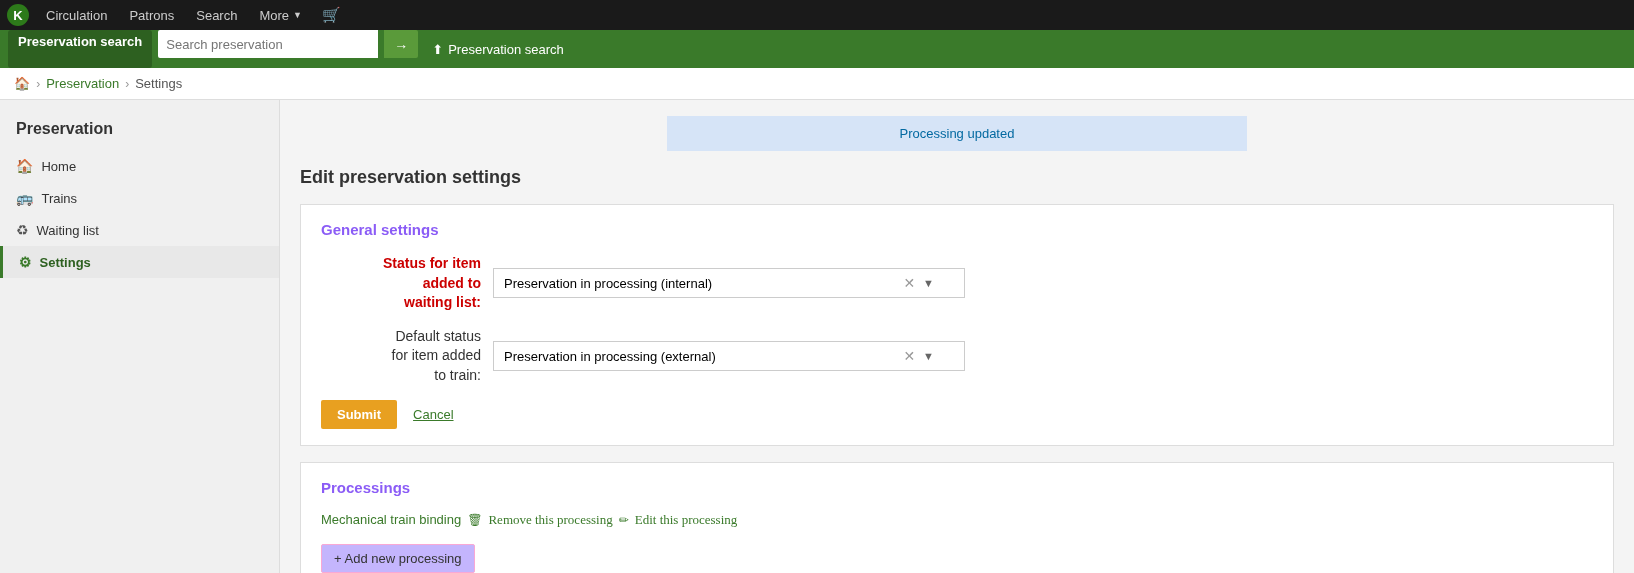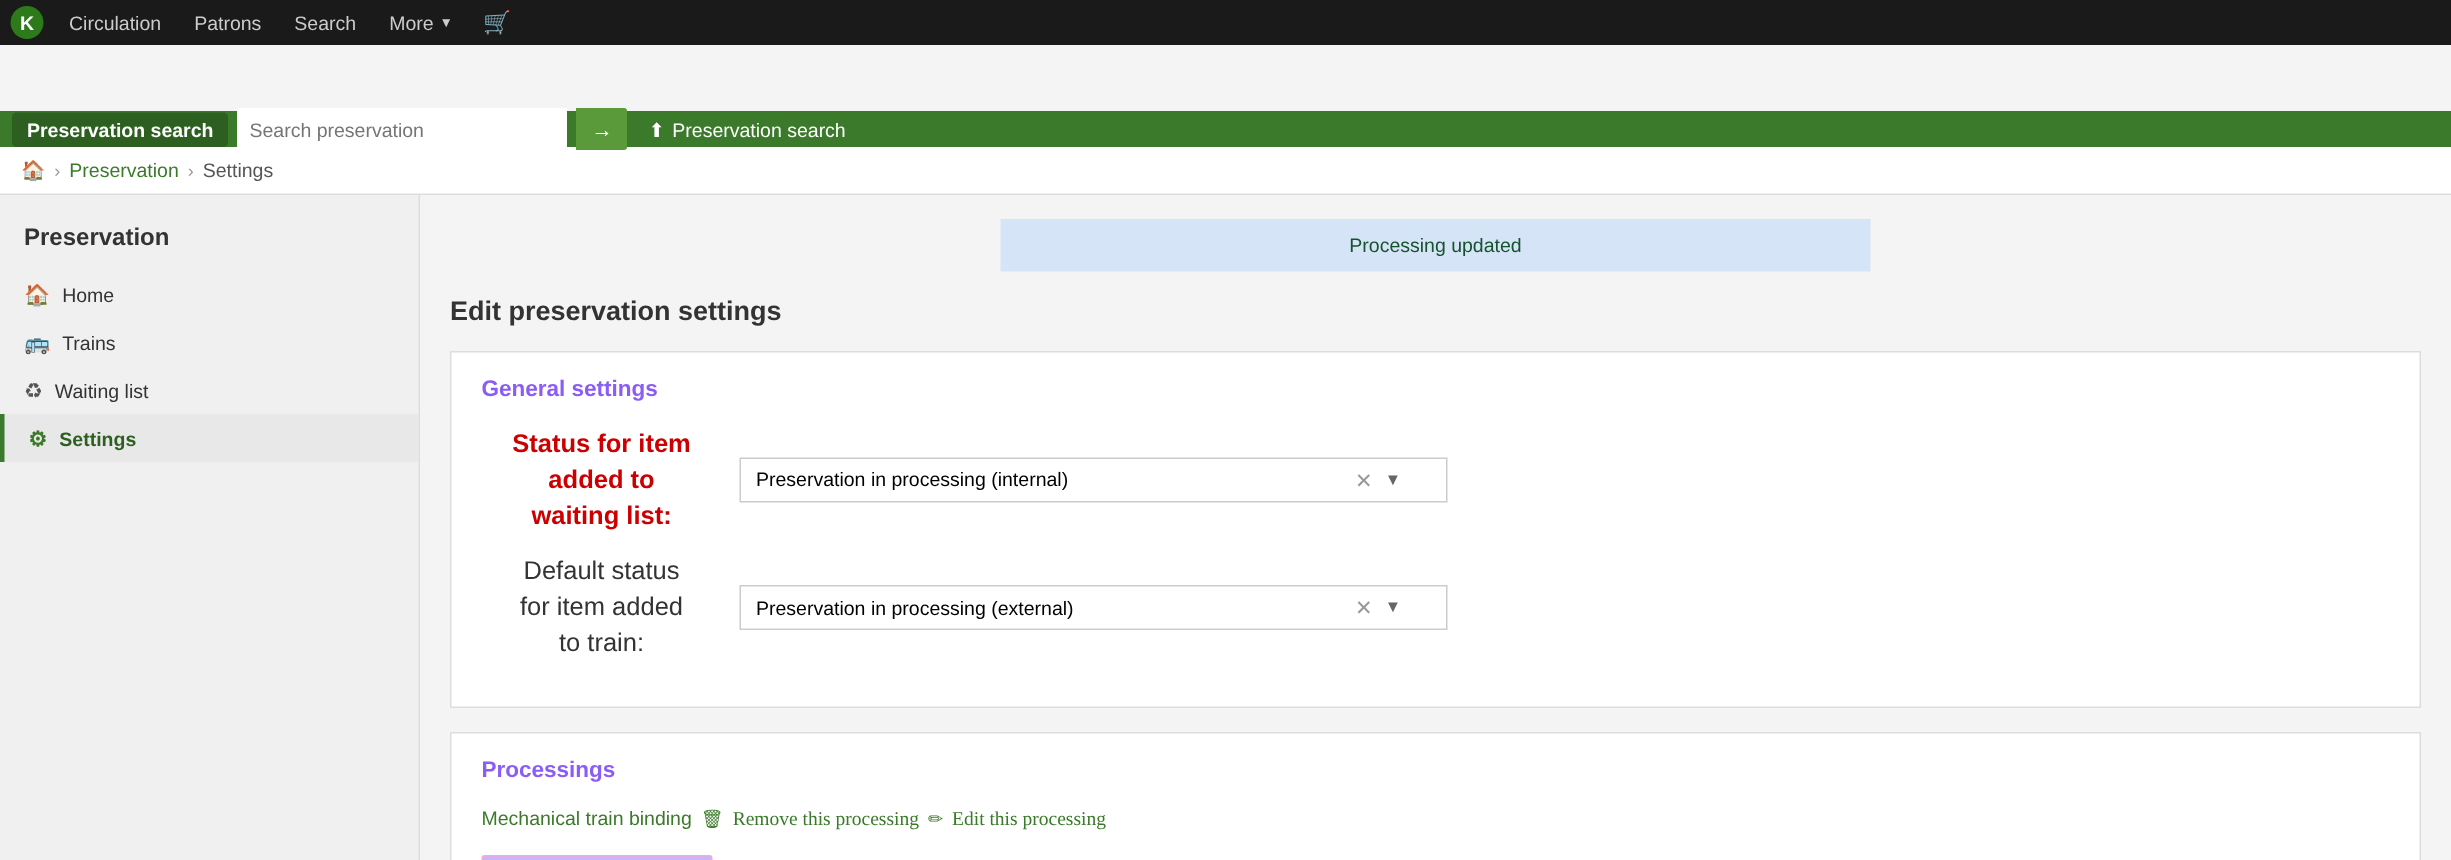--- a/index.html
+++ b/index.html
@@ -36,25 +36,23 @@
       color: #ccc;
       padding: 4px 8px;
       cursor: pointer;
       font-size: 15px;
     }
 
     
     .search-bar {
       background: #3a7a2a;
       display: flex;
-      align-items: center;
-      height: 24px;
+      height: 38px;
       padding: 0 8px;
       gap: 6px;
-      margin-top: 44px;
     }
     .search-bar-label {
       color: #fff;
       font-weight: bold;
       font-size: 13px;
       background: #2d6020;
       padding: 4px 10px;
       border-radius: 3px;
       white-space: nowrap;
     }
@@ -152,21 +150,21 @@
     
     .content {
       flex: 1;
       padding: 16px 20px;
       background: #f4f4f4;
     }
 
     
     .alert-info {
       background: #d6e4f7;
-      color: #14532d;
+      color: #0369a1;
       padding: 10px 20px;
       margin-bottom: 16px;
       text-align: center;
       font-size: 13px;
       max-width: 580px;
       margin-left: auto;
       margin-right: auto;
     }
 
     
@@ -192,24 +190,24 @@
     }
 
     
     .form-row {
       display: flex;
       align-items: center;
       margin-bottom: 14px;
       gap: 12px;
     }
     .form-label {
-      text-align: center;
+      text-align: right;
       width: 160px;
       flex-shrink: 0;
-      font-size: 17px;
+      font-size: 14px;
       line-height: 1.4;
     }
     .form-label.required { color: #c00; font-weight: bold; }
     .form-label.normal { color: #333; }
 
     .form-select-wrapper {
       position: relative;
       width: 472px;
     }
     .form-select-display {
@@ -390,20 +388,24 @@
         <div class="form-label normal">Default status<br>for item added<br>to train:</div>
         <div class="form-select-wrapper">
           <div class="form-select-display">
             <span class="select-text">Preservation in processing (external)</span>
             <span class="select-clear">✕</span>
             <span class="select-arrow">▼</span>
           </div>
         </div>
       </div>
 
+      <div class="form-buttons">
+        <button class="btn-submit">Submit</button>
+        <button class="btn-cancel">Cancel</button>
+      </div>
     </div>
 
     <div class="section">
       <div class="section-title">Processings</div>
 
       <div class="processing-item">
         <span class="processing-name">Mechanical train binding</span>
         <span class="processing-icon-trash">🗑</span>
         <a class="processing-link">Remove this processing</a>
         <span style="color:#3a7a2a; font-size:12px;">✏</span>

